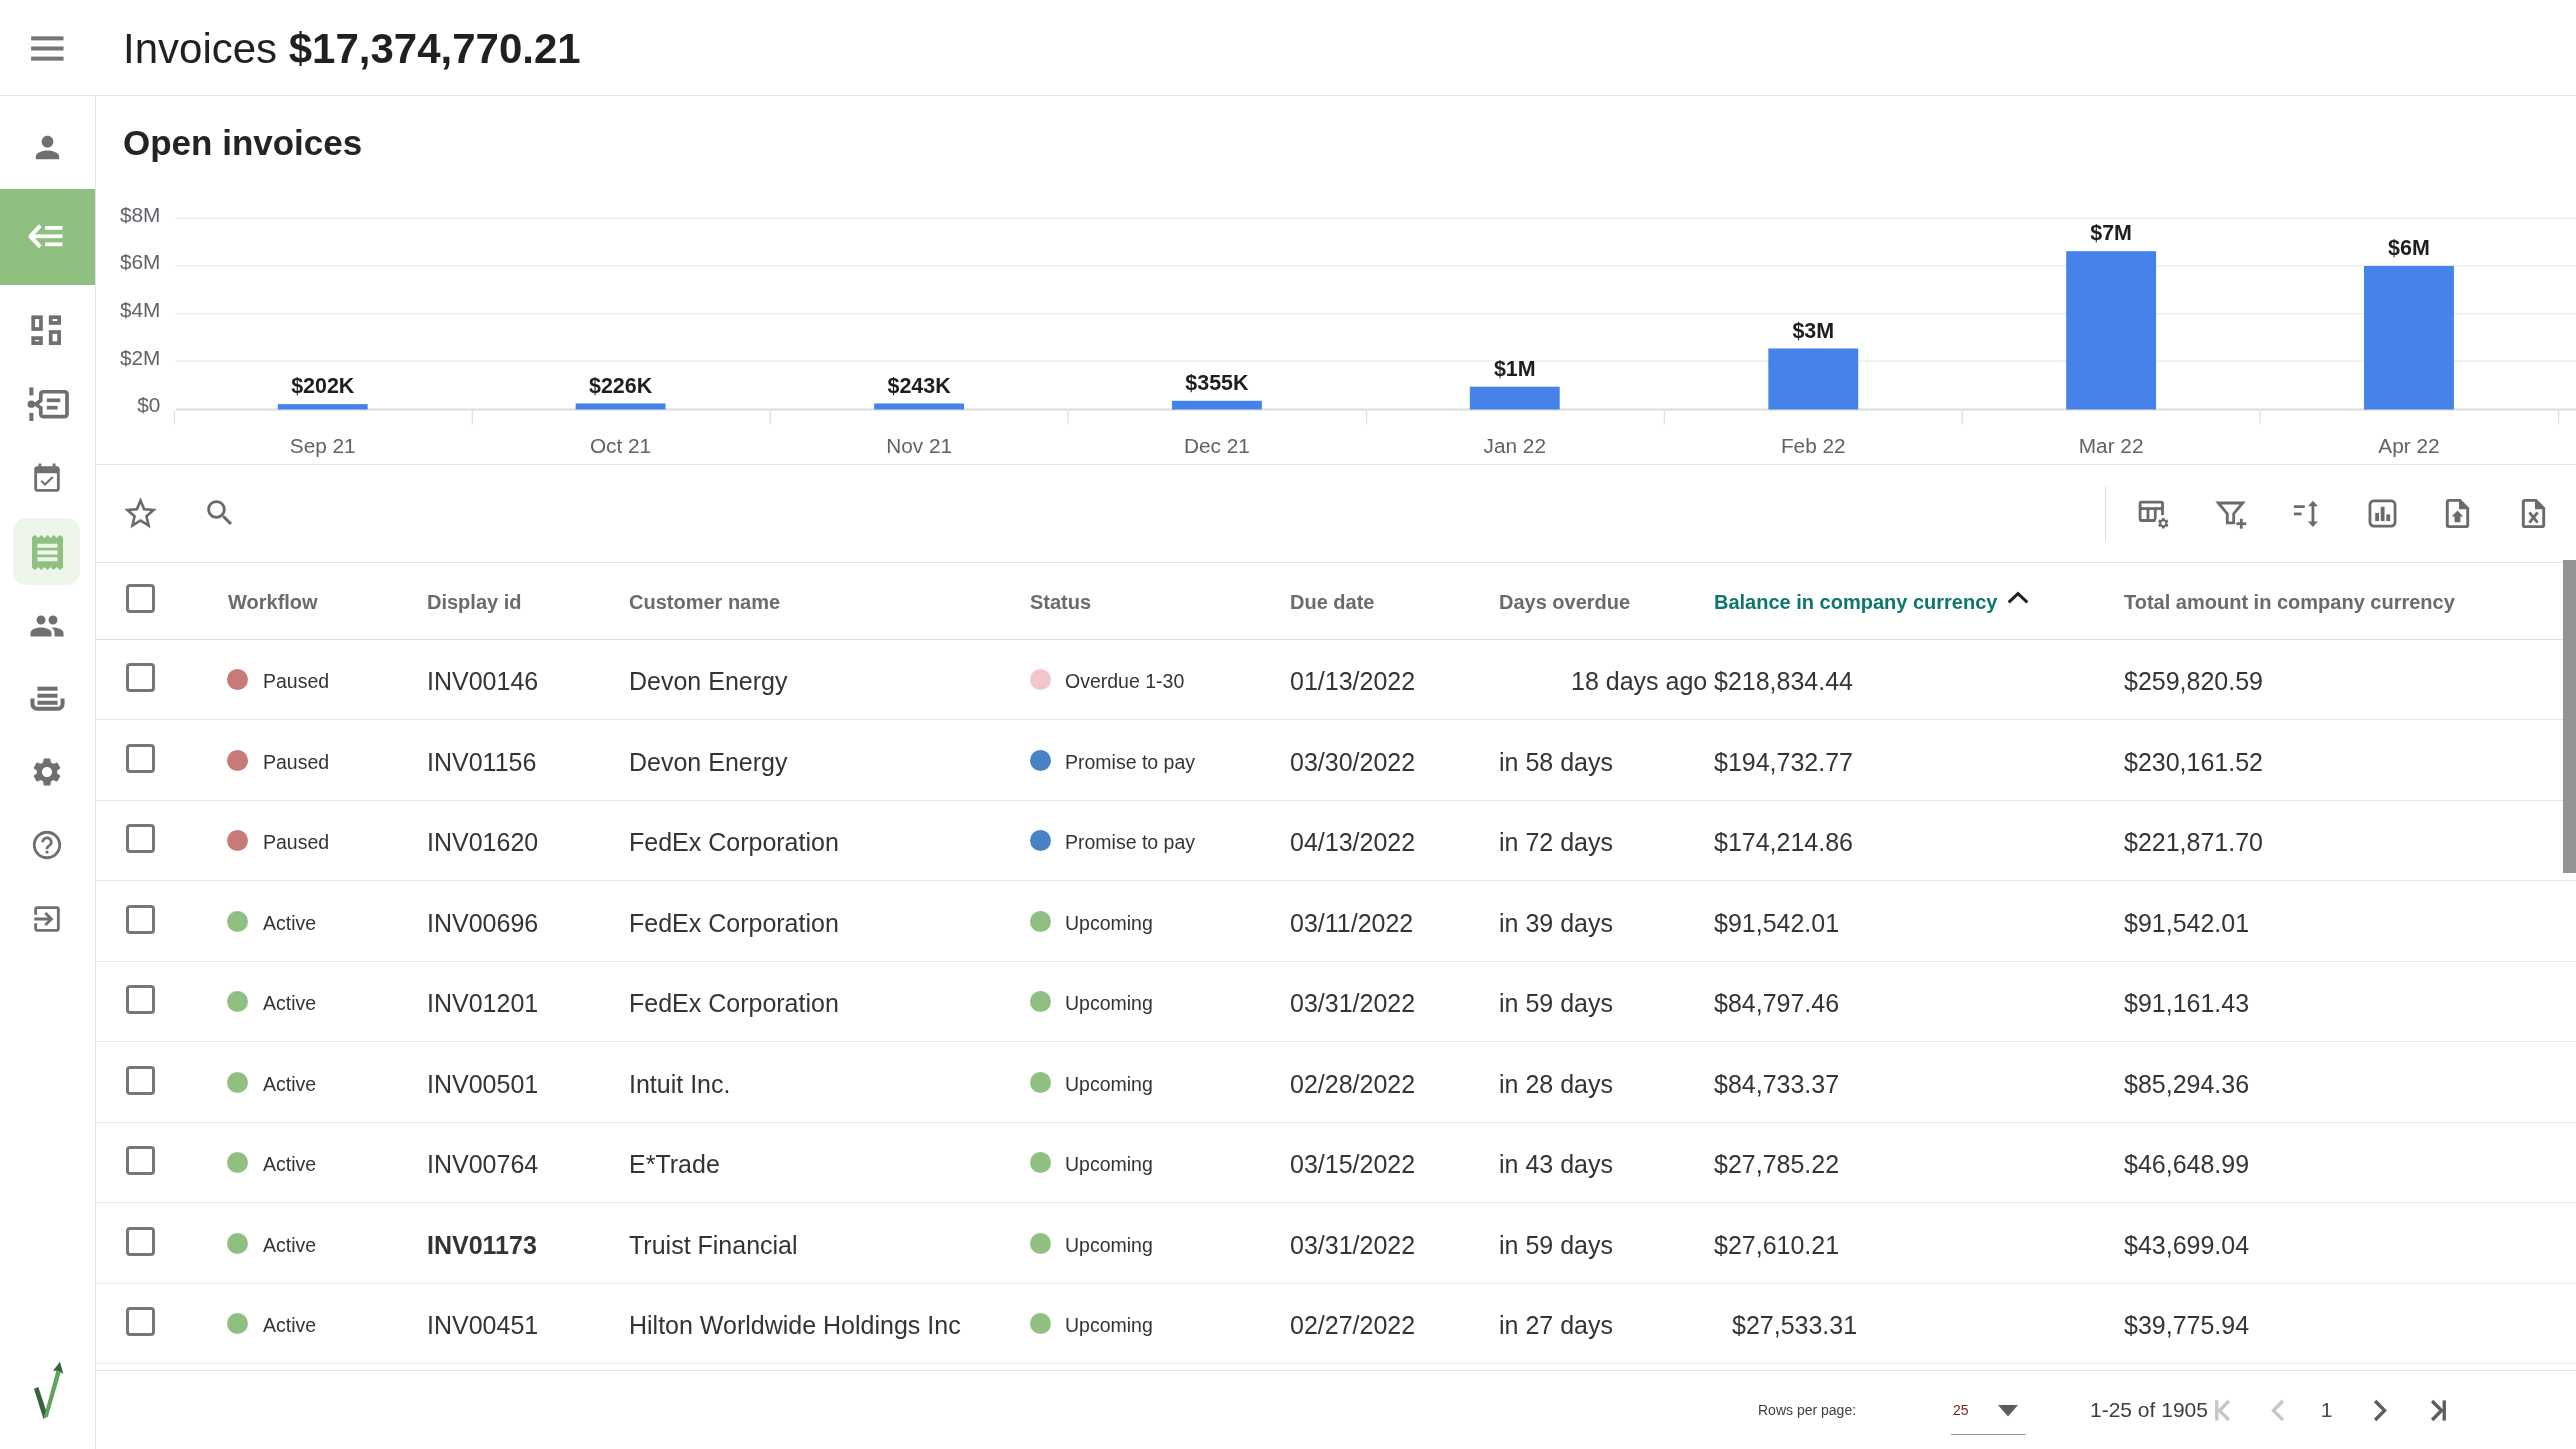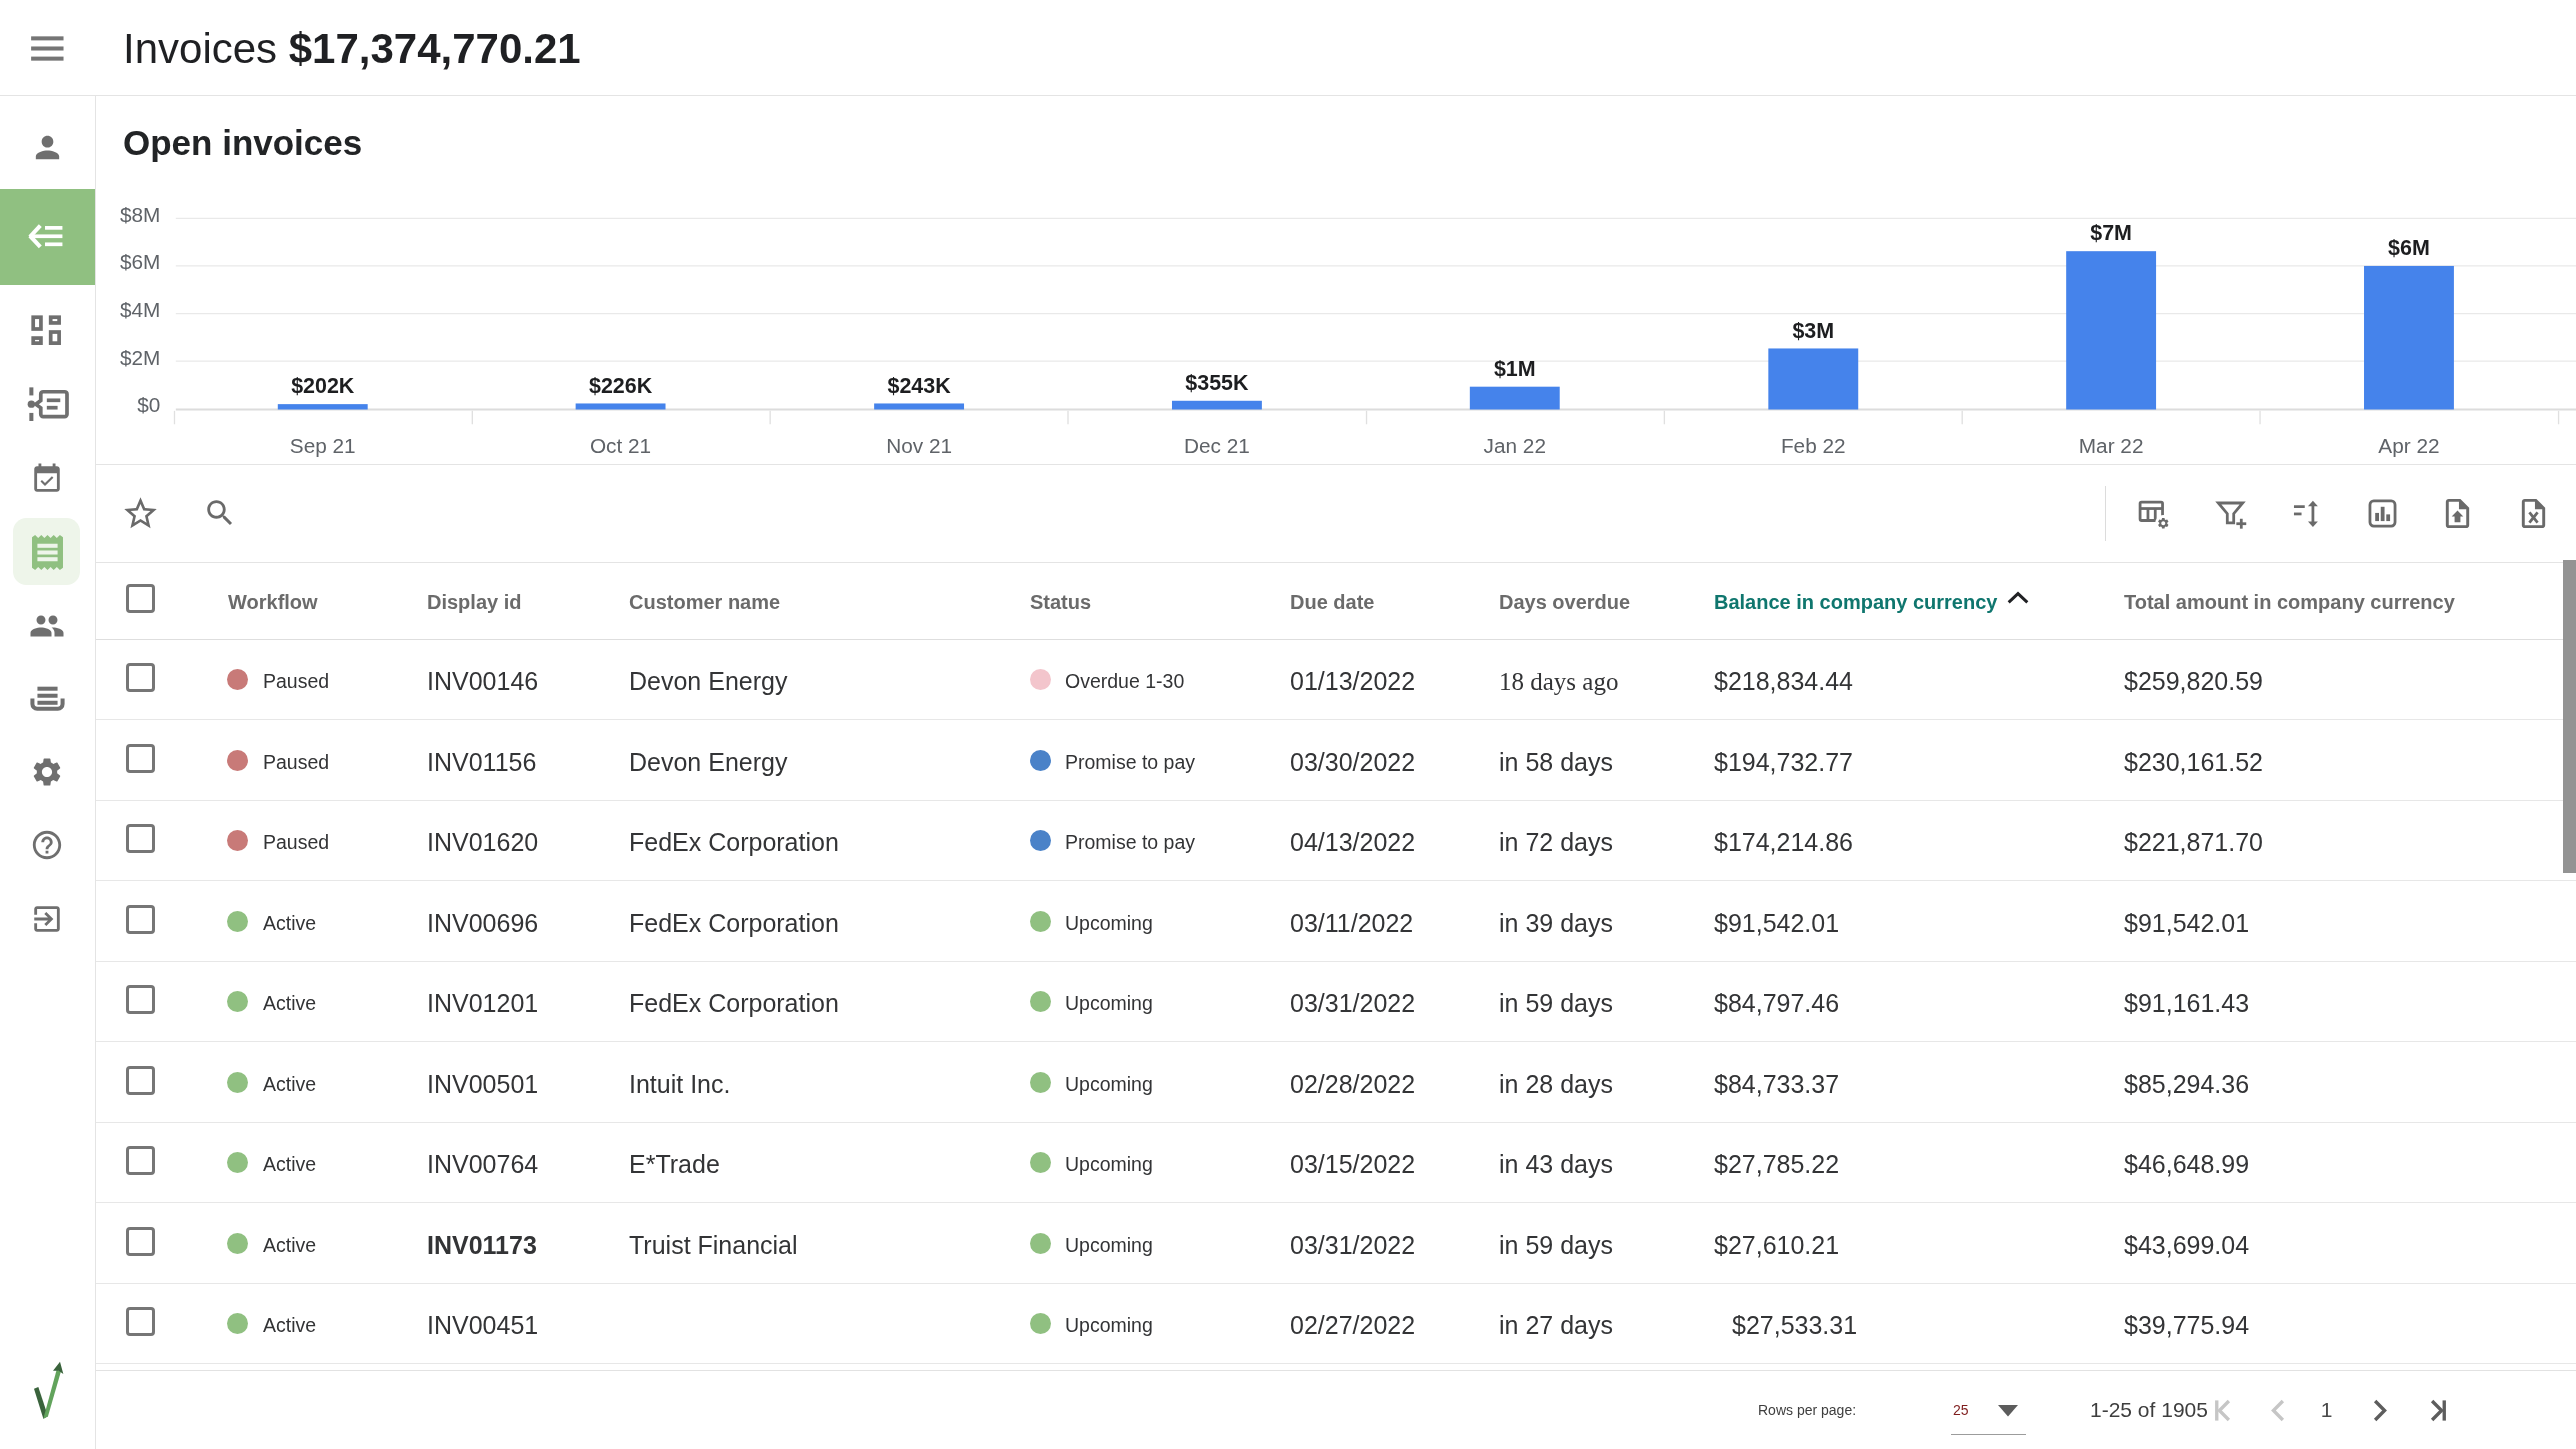--- a/index.html
+++ b/index.html
@@ -257,21 +257,21 @@
 </div>
 <div class="row" style="top:639px;">
   <span class="cb" style="top:24px;"></span>
   <span class="dot c-paused" style="left:131px;"></span>
     <span class="cell sm" style="left:167px;">Paused</span>
   <span class="cell" style="left:331px;">INV00146</span>
   <span class="cell" style="left:533px;">Devon Energy</span>
   <span class="dot c-over" style="left:934px;"></span>
     <span class="cell sm" style="left:969px;">Overdue 1-30</span>
   <span class="cell" style="left:1194px;">01/13/2022</span>
-  <span class="cell" style="left:1403px;font-family:Liberation Serif, serif;">18 days ago</span>
+  <span class="cell" style="left:1475px;">18 days ago</span>
   <span class="cell" style="left:1618px;">$218,834.44</span>
   <span class="cell" style="left:2028px;">$259,820.59</span>
 </div>
 <div class="row" style="top:720px;">
   <span class="cb" style="top:24px;"></span>
   <span class="dot c-paused" style="left:131px;"></span>
     <span class="cell sm" style="left:167px;">Paused</span>
   <span class="cell" style="left:331px;">INV01156</span>
   <span class="cell" style="left:533px;">Devon Energy</span>
   <span class="dot c-prom" style="left:934px;"></span>
@@ -357,20 +357,21 @@
   <span class="cell" style="left:1194px;">03/31/2022</span>
   <span class="cell" style="left:1403px;">in 59 days</span>
   <span class="cell" style="left:1618px;">$27,610.21</span>
   <span class="cell" style="left:2028px;">$43,699.04</span>
 </div>
 <div class="row" style="top:1283px;">
   <span class="cb" style="top:24px;"></span>
   <span class="dot c-active" style="left:131px;"></span>
     <span class="cell sm" style="left:167px;">Active</span>
   <span class="cell" style="left:331px;">INV00451</span>
+  <span class="cell" style="left:533px;">Hilton Worldwide Holdings Inc</span>
   <span class="dot c-up" style="left:934px;"></span>
     <span class="cell sm" style="left:969px;">Upcoming</span>
   <span class="cell" style="left:1194px;">02/27/2022</span>
   <span class="cell" style="left:1403px;">in 27 days</span>
   <span class="cell" style="left:1618px;margin-left:18px;">$27,533.31</span>
   <span class="cell" style="left:2028px;">$39,775.94</span>
 </div>
 
 <div class="hline" style="left:96px;top:1370px;width:2480px;background:#e2e2e2;"></div>
 <div class="abs" style="left:1758px;top:1371px;height:78px;line-height:78px;font-size:14px;color:#3e3e3e;">Rows per page:</div>

